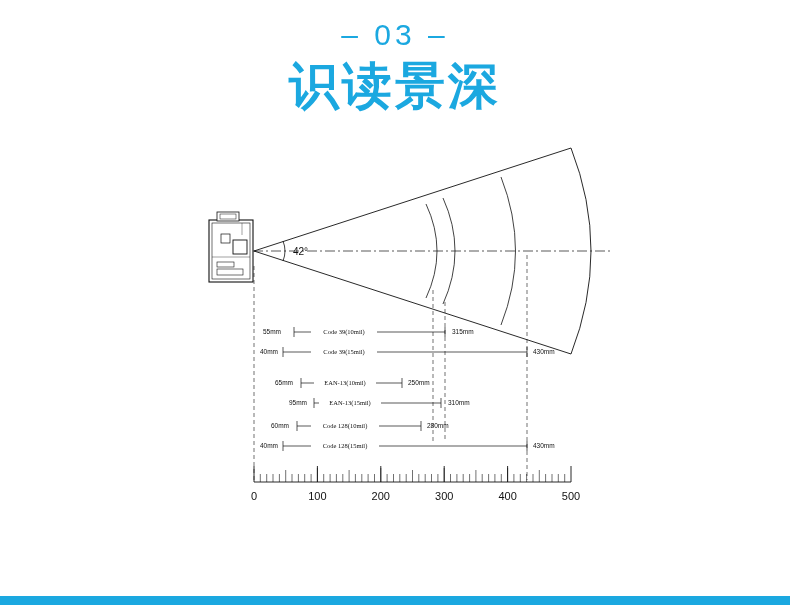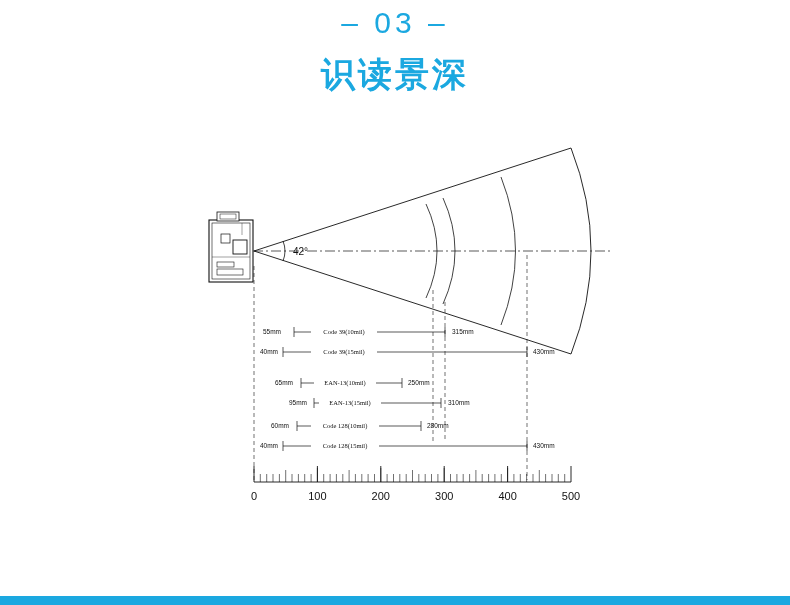--- a/index.html
+++ b/index.html
@@ -13,31 +13,31 @@
     position: relative;
     font-family: "Liberation Sans", sans-serif;
     overflow: hidden;
   }
 
   
   .header {
     position: absolute;
     top: 0; left: 0; right: 0;
     text-align: center;
-    padding-top: 4px;
+    padding-top: 16px;
   }
   .section-number {
     font-size: 30px;
     color: #1ba8e0;
     letter-spacing: 4px;
     font-weight: 300;
     line-height: 38px;
   }
   .section-title {
-    font-size: 34px;
+    font-size: 50px;
     color: #1ba8e0;
     font-weight: bold;
     letter-spacing: 3px;
     line-height: 52px;
     margin-top: 6px;
   }
 
   
   .diagram {
     position: absolute;

